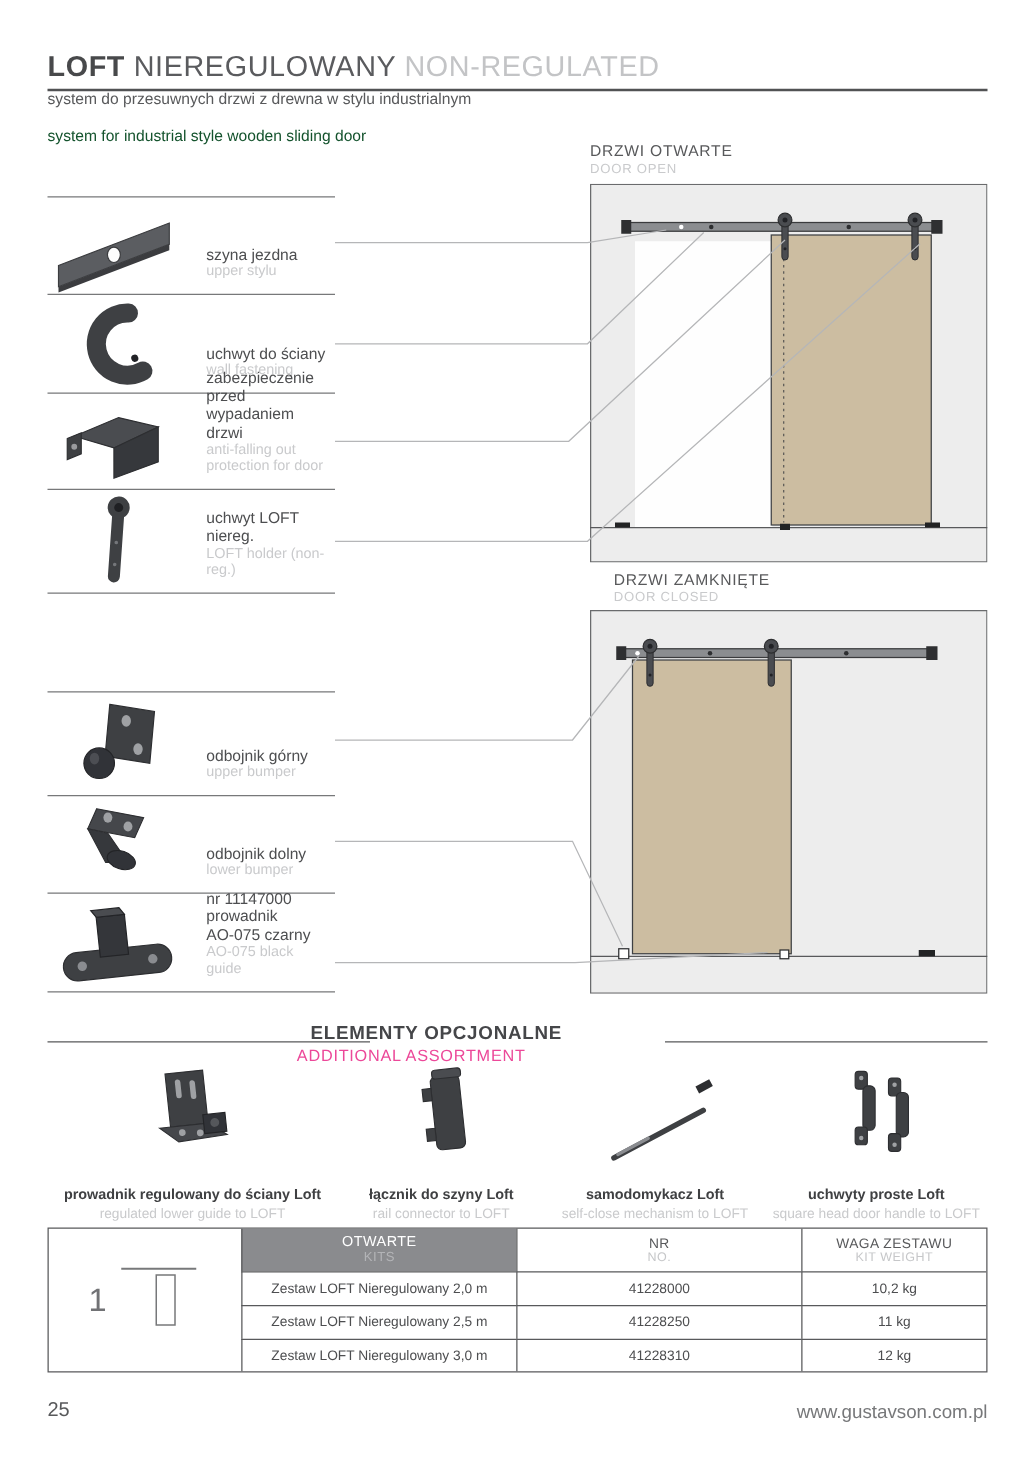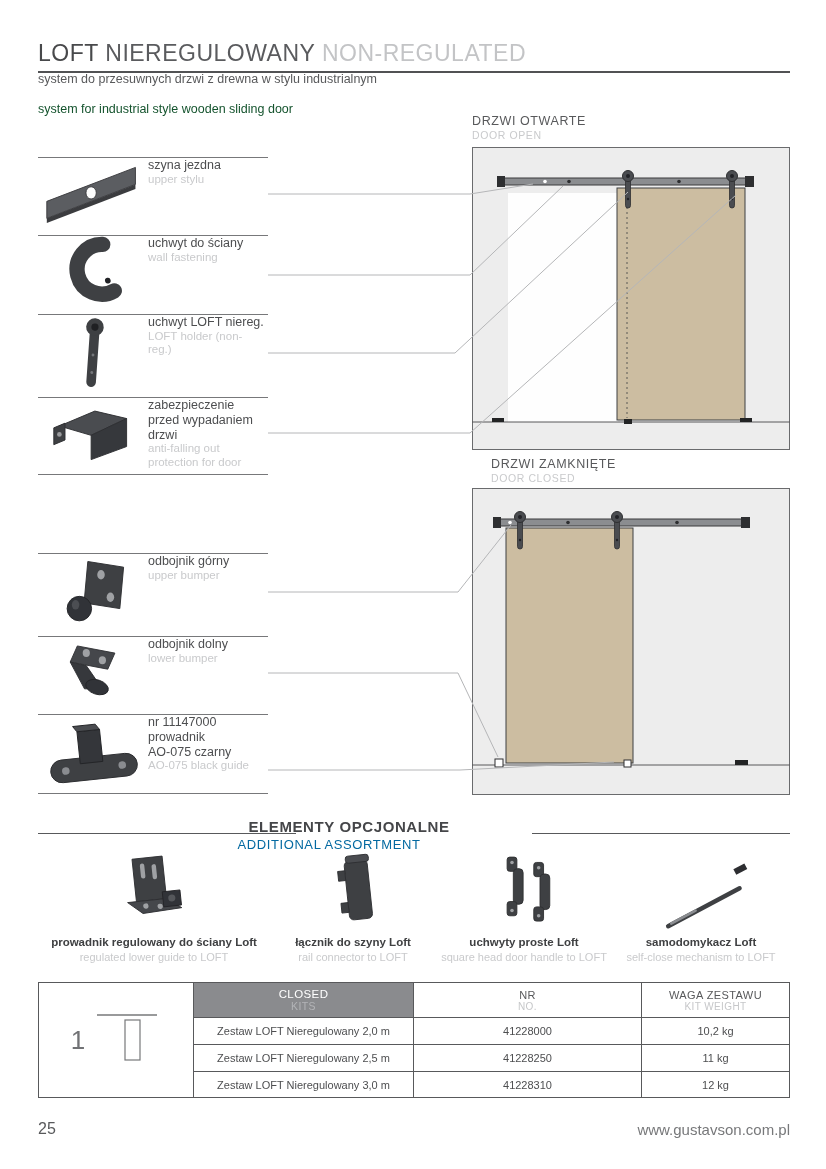--- a/index.html
+++ b/index.html
@@ -3,46 +3,46 @@
 <meta charset="utf-8">
 <style>
   html,body{margin:0;padding:0;}
   body{
     width:826px;height:1169px;position:relative;background:#ffffff;
     font-family:"Liberation Sans", sans-serif;overflow:hidden;color:#4d4e50;
   }
   .abs{position:absolute;}
   
   .title{left:38px;top:40px;font-size:23px;letter-spacing:.5px;white-space:nowrap;}
-  .title .b{font-weight:normal;color:#48494b;}
+  .title .b{font-weight:bold;color:#48494b;}
   .title .pl{color:#5a5b5e;}
   .title .en{color:#c3c4c6;}
   .rule{left:38px;top:71px;width:752px;height:2px;background:#515254;}
   .sub-pl{left:38px;top:72px;font-size:12.5px;color:#58595b;}
   .sub-en{left:38px;top:102px;font-size:12.5px;color:#14532d;}
   
   .parts-col{left:38px;width:230px;border-top:1px solid #77787a;border-bottom:1px solid #77787a;z-index:3;}
-  .part-row{box-sizing:border-box;display:flex;align-items:flex-start;}
+  .part-row{box-sizing:border-box;display:flex;align-items:flex-end;gap:17px;}
   .part-row + .part-row{border-top:1px solid #77787a;}
   .part-ico{width:110px;display:flex;align-items:center;justify-content:center;}
   .part-txt{flex:1;display:flex;flex-direction:column;justify-content:flex-end;padding:0 4px 10px 0;}
   .lbl-pl{font-size:12.5px;color:#4d4e50;line-height:1.18;white-space:pre-line;}
   .lbl-en{font-size:11.5px;color:#c9cacc;line-height:1.18;}
   
   .diag-title-pl{font-size:12.5px;color:#58595b;letter-spacing:.6px;line-height:1.1;}
   .diag-title-en{font-size:10.5px;color:#c9cacc;letter-spacing:.6px;line-height:1.25;}
   .diag{z-index:1;}
   
   .opt-title-pl{left:0;top:818px;width:698px;text-align:center;font-size:15px;font-weight:bold;color:#454649;letter-spacing:.6px;}
-  .opt-title-en{left:0;top:837px;width:658px;text-align:center;font-size:13px;color:#0369a1;letter-spacing:.6px;}
+  .opt-title-en{left:0;top:837px;width:658px;text-align:center;font-size:13px;color:#ec4899;letter-spacing:.6px;}
   .opt-line{top:833px;height:1px;background:#58595b;}
   .opt-grid{left:38px;top:850px;width:752px;display:grid;grid-template-columns:232px 166px 176px 178px;}
   .opt-item{display:flex;flex-direction:column;align-items:center;}
   .opt-ico{height:80px;display:flex;align-items:center;justify-content:center;}
-  .opt-pl{font-size:11.5px;font-weight:bold;color:#3f4042;margin-top:6px;text-align:center;}
+  .opt-pl{font-size:11.5px;font-weight:bold;color:#3f4042;margin-top:20px;text-align:center;}
   .opt-en{font-size:11px;color:#c9cacc;margin-top:3px;text-align:center;}
   
   .kits{left:38px;top:982px;width:752px;box-sizing:border-box;border:1px solid #58595b;
         display:grid;grid-template-columns:154px 220px 228px 148px;grid-template-rows:34px 27px 27px 26px;z-index:3;background:#fff;}
   .kits > div{display:flex;align-items:center;justify-content:center;flex-direction:column;box-sizing:border-box;}
   .cell-bl{border-left:1px solid #58595b;}
   .cell-bt{border-top:1px solid #58595b;}
   .hdr-gray{background:#8a8b8e;}
   .hdr-gray .h1{color:#ffffff;font-size:11.5px;letter-spacing:.4px;}
   .hdr-gray .h2{color:#b3b4b7;font-size:10.5px;letter-spacing:.4px;}
@@ -102,49 +102,49 @@
           <path d="M62,12 A26,26 0 1 0 62,62" fill="none" stroke="#3e4043" stroke-width="16" stroke-linecap="round"></path>
           <circle cx="58" cy="50" r="3" fill="#212226"></circle>
         </g>
       </svg>
     </div>
     <div class="part-txt">
       <span class="lbl-pl">uchwyt do ściany</span>
       <span class="lbl-en">wall fastening</span>
     </div>
   </div>
+  <div class="part-row" style="height:77px">
+    <div class="part-ico">
+      <svg width="96" height="70" viewBox="0 0 100 75">
+        <polygon points="14,30 52,14 86,22 48,40" fill="#4a4c50" stroke="#2d2e31"></polygon>
+        <polygon points="48,40 86,22 86,52 48,66" fill="#36383c" stroke="#2d2e31"></polygon>
+        <polygon points="8,32 20,27 20,45 8,50" fill="#3e4043" stroke="#2d2e31"></polygon>
+        <circle cx="14" cy="39" r="2.5" fill="#9a9b9e"></circle>
+      </svg>
+    </div>
+    <div class="part-txt">
+      <span class="lbl-pl">zabezpieczenie przed wypadaniem drzwi</span>
+      <span class="lbl-en">anti-falling out protection for door</span>
+    </div>
+  </div>
   <div class="part-row" style="height:83px">
     <div class="part-ico">
       <svg width="58" height="80" viewBox="0 0 60 100">
         <g transform="rotate(4 30 50)">
           <rect x="24" y="12" width="12" height="78" rx="6" fill="#3e4043"></rect>
           <circle cx="30" cy="15" r="11" fill="#3e4043"></circle>
           <circle cx="30" cy="15" r="4.5" fill="#1f2023"></circle>
           <circle cx="30" cy="50" r="1.8" fill="#74767a"></circle>
           <circle cx="30" cy="72" r="1.8" fill="#74767a"></circle>
         </g>
       </svg>
     </div>
     <div class="part-txt">
       <span class="lbl-pl">uchwyt LOFT niereg.</span>
       <span class="lbl-en">LOFT holder (non-reg.)</span>
-    </div>
-  </div>
-  <div class="part-row" style="height:77px">
-    <div class="part-ico">
-      <svg width="96" height="70" viewBox="0 0 100 75">
-        <polygon points="14,30 52,14 86,22 48,40" fill="#4a4c50" stroke="#2d2e31"></polygon>
-        <polygon points="48,40 86,22 86,52 48,66" fill="#36383c" stroke="#2d2e31"></polygon>
-        <polygon points="8,32 20,27 20,45 8,50" fill="#3e4043" stroke="#2d2e31"></polygon>
-        <circle cx="14" cy="39" r="2.5" fill="#9a9b9e"></circle>
-      </svg>
-    </div>
-    <div class="part-txt">
-      <span class="lbl-pl">zabezpieczenie przed wypadaniem drzwi</span>
-      <span class="lbl-en">anti-falling out protection for door</span>
     </div>
   </div>
 </div>
 
 <div class="abs parts-col" style="top:553px;">
   <div class="part-row" style="height:82px">
     <div class="part-ico">
       <svg width="92" height="80" viewBox="0 0 95 85">
         <polygon points="42,8 80,14 76,58 38,52" fill="#3e4043" stroke="#2d2e31"></polygon>
         <ellipse cx="56" cy="22" rx="4" ry="5" fill="#9fa1a4"></ellipse>
@@ -295,60 +295,60 @@
           <path d="M48,58 h-8 v11 h8 z" fill="#3e4043" stroke="#2d2e31"></path>
           <rect x="50" y="6" width="26" height="8" rx="3" fill="#4a4c50" stroke="#2d2e31"></rect>
         </g>
       </svg>
     </div>
     <div class="opt-pl">łącznik do szyny Loft</div>
     <div class="opt-en">rail connector to LOFT</div>
   </div>
   <div class="opt-item">
     <div class="opt-ico">
+      <svg width="110" height="80" viewBox="0 0 110 90">
+        <rect x="10" y="62" width="96" height="5" rx="2.5" transform="rotate(-28 58 64)" fill="#3e4043"></rect>
+        <rect x="18" y="74" width="34" height="3" rx="1.5" transform="rotate(-28 35 75)" fill="#8a8c90"></rect>
+        <rect x="92" y="18" width="14" height="7" transform="rotate(-28 99 21)" fill="#2d2e31"></rect>
+      </svg>
+    </div>
+    <div class="opt-pl">samodomykacz Loft</div>
+    <div class="opt-en">self-close mechanism to LOFT</div>
+  </div>
+  <div class="opt-item">
+    <div class="opt-ico">
       <svg width="100" height="80" viewBox="0 0 110 90">
         <defs>
           <g id="hnd">
             <rect x="0" y="0" width="11" height="16" rx="3" fill="#3e4043" stroke="#2d2e31"></rect>
             <rect x="7" y="13" width="11" height="40" rx="4.5" fill="#3e4043" stroke="#2d2e31"></rect>
             <rect x="0" y="50" width="11" height="16" rx="3" fill="#3e4043" stroke="#2d2e31"></rect>
             <circle cx="5.5" cy="6" r="2" fill="#9fa1a4"></circle>
             <circle cx="5.5" cy="60" r="2" fill="#9fa1a4"></circle>
           </g>
         </defs>
         <use href="#hnd" transform="translate(36,8)"></use>
         <use href="#hnd" transform="translate(66,14)"></use>
       </svg>
     </div>
     <div class="opt-pl">uchwyty proste Loft</div>
     <div class="opt-en">square head door handle to LOFT</div>
   </div>
-  <div class="opt-item">
-    <div class="opt-ico">
-      <svg width="110" height="80" viewBox="0 0 110 90">
-        <rect x="10" y="62" width="96" height="5" rx="2.5" transform="rotate(-28 58 64)" fill="#3e4043"></rect>
-        <rect x="18" y="74" width="34" height="3" rx="1.5" transform="rotate(-28 35 75)" fill="#8a8c90"></rect>
-        <rect x="92" y="18" width="14" height="7" transform="rotate(-28 99 21)" fill="#2d2e31"></rect>
-      </svg>
-    </div>
-    <div class="opt-pl">samodomykacz Loft</div>
-    <div class="opt-en">self-close mechanism to LOFT</div>
-  </div>
 </div>
 
 <div class="abs kits">
   <div class="qty-cell">
     <span class="qty-num">1</span>
     <svg width="66" height="68" viewBox="0 0 66 68">
       <line x1="2" y1="9" x2="62" y2="9" stroke="#77787a" stroke-width="1.5"></line>
       <rect x="30" y="14" width="15" height="40" fill="none" stroke="#77787a" stroke-width="1.2"></rect>
     </svg>
   </div>
   <div class="hdr-gray cell-bl">
-    <span class="h1">CLOSED</span>
+    <span class="h1">OTWARTE</span>
     <span class="h2">KITS</span>
   </div>
   <div class="hdr-white cell-bl">
     <span class="h1">NR</span>
     <span class="h2">NO.</span>
   </div>
   <div class="hdr-white cell-bl">
     <span class="h1">WAGA ZESTAWU</span>
     <span class="h2">KIT WEIGHT</span>
   </div>

